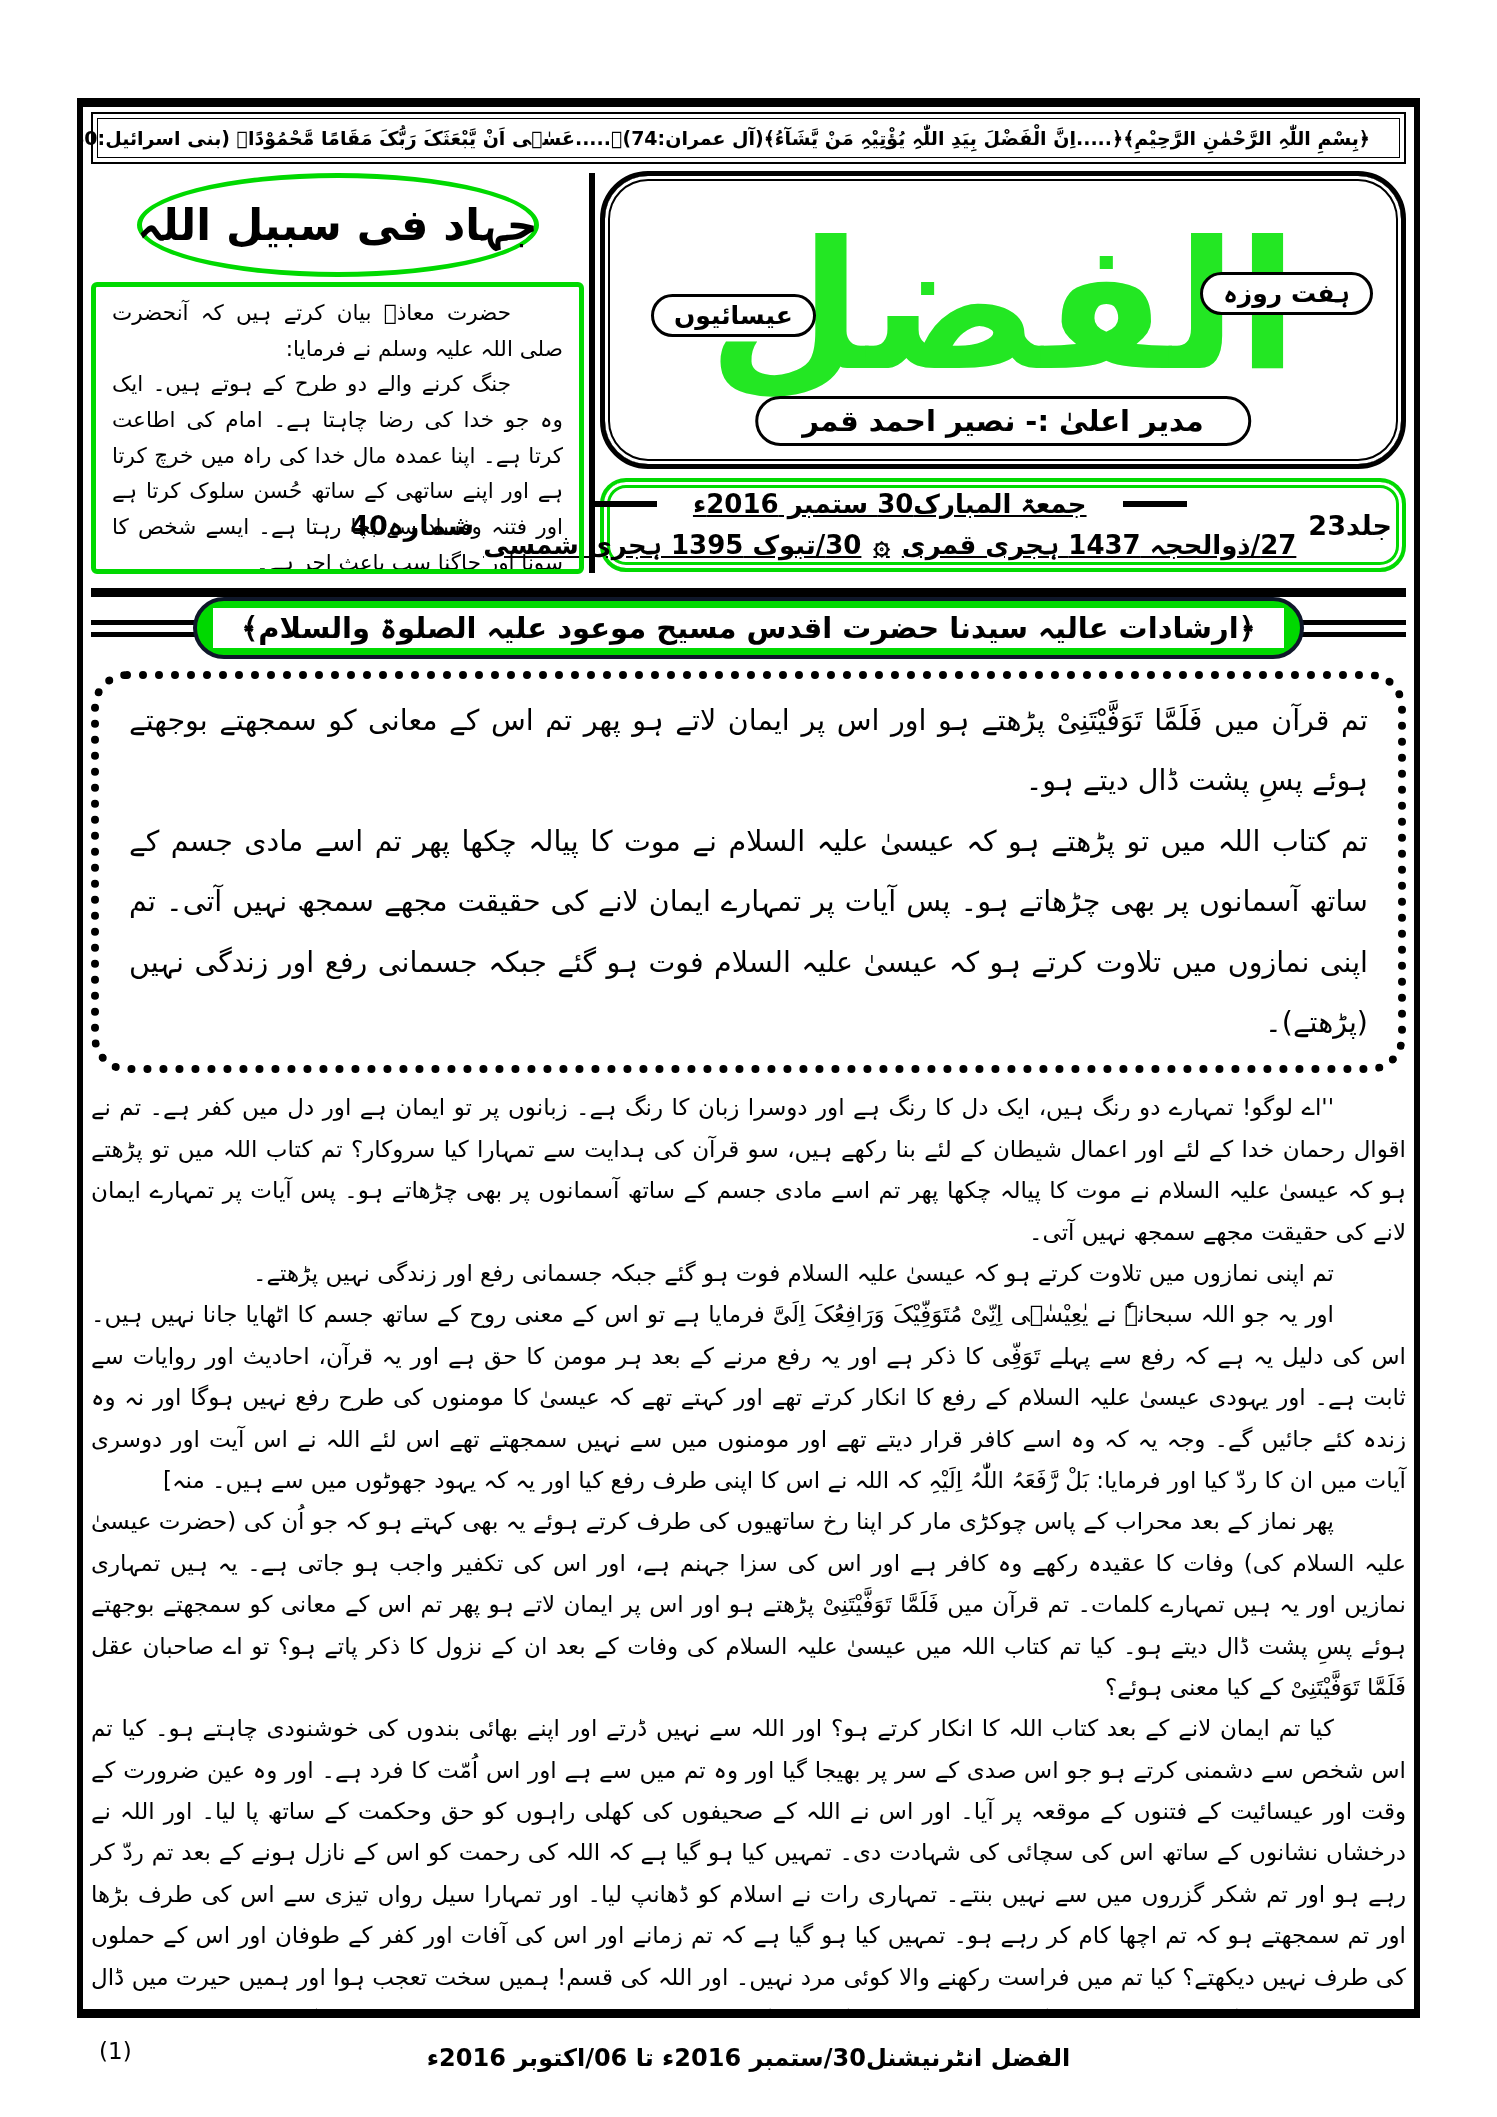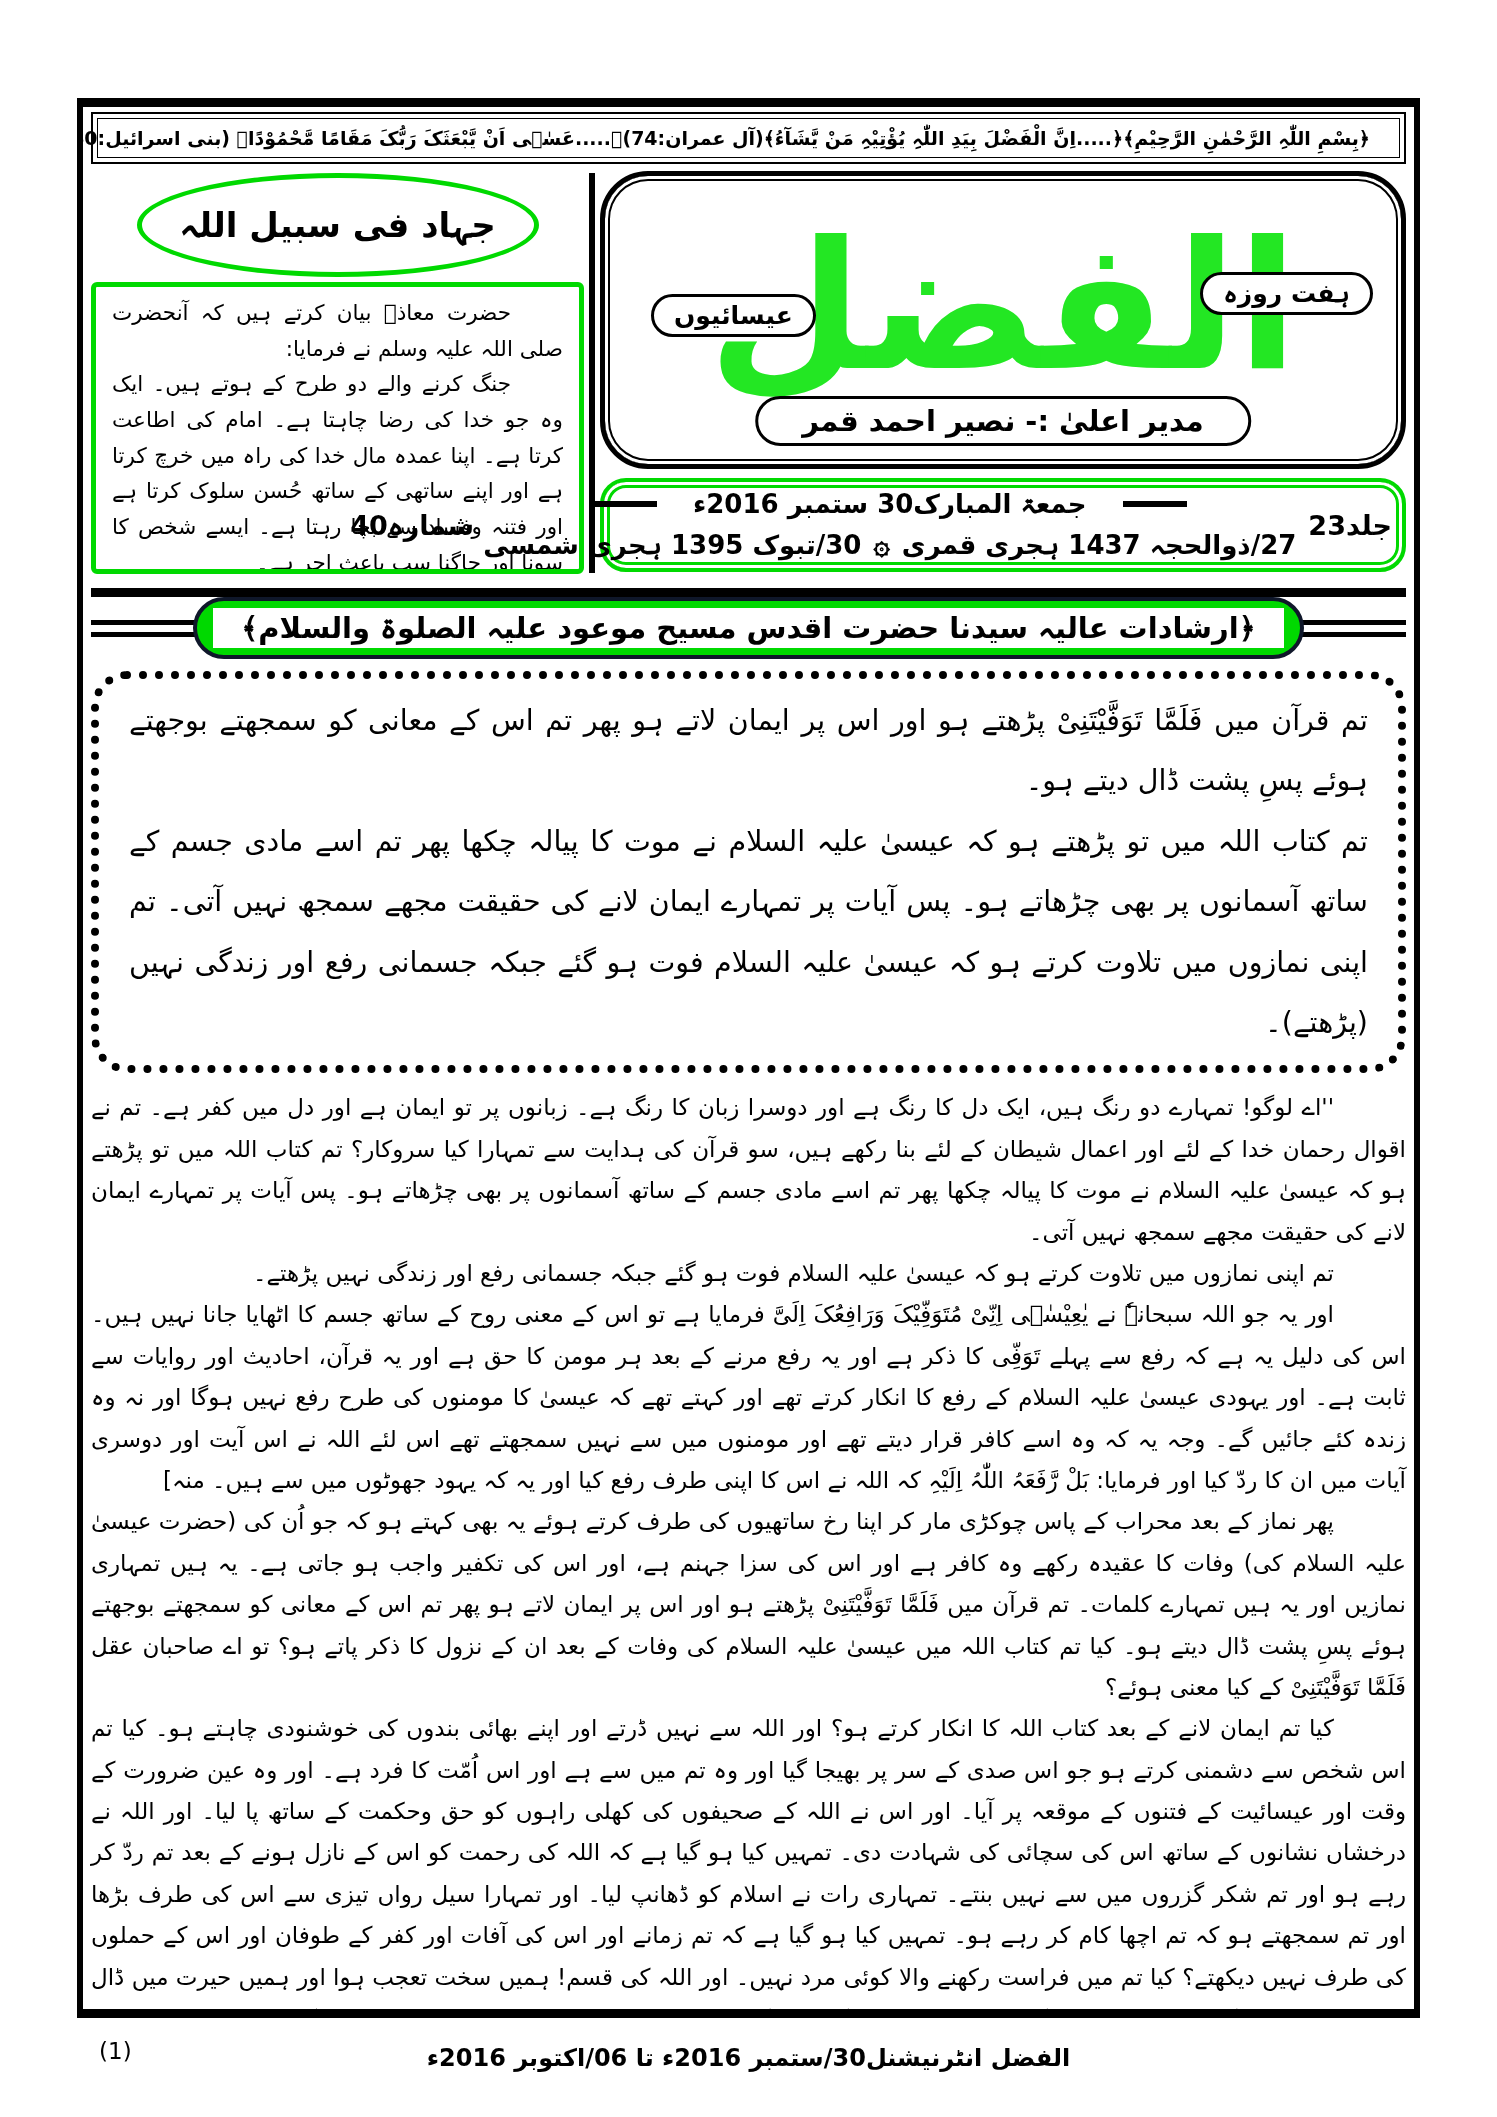--- a/index.html
+++ b/index.html
@@ -75,31 +75,31 @@
     border:4px solid var(--green);border-radius:26px;
     box-shadow:inset 0 0 0 3px #fff, inset 0 0 0 6px var(--green);
     display:flex;align-items:stretch;
     font-weight:bold;background:#fff;
     padding:8px 10px;
   }
   .db-cell{display:flex;align-items:center;justify-content:center;font-size:27px;white-space:nowrap;}
   .db-vol{width:96px;}
   .db-issue{width:118px;}
   .db-sep{width:6px;background:#000;margin:0 6px;}
-  .db-center{flex:1;display:flex;flex-direction:column;justify-content:center;gap:9px;text-align:center;}
+  .db-center{flex:1;display:flex;flex-direction:column;justify-content:center;gap:9px;text-align:center;text-decoration:underline;}
   .db-line1{display:flex;align-items:center;justify-content:center;gap:36px;font-size:26px;}
   .dash{width:64px;height:6px;background:#000;flex:none;}
   .db-line2{font-size:26px;display:flex;align-items:center;justify-content:center;gap:12px;white-space:nowrap;}
   .ornament{font-size:28px;}
   
   .jihad-oval{
     width:402px;height:104px;margin:2px auto 0 auto;
     border:5px solid var(--green);border-radius:50%;
     display:flex;align-items:center;justify-content:center;
-    font-size:34px;font-weight:bold;white-space:nowrap;background:#fff;
+    font-size:43px;font-weight:bold;white-space:nowrap;background:#fff;
   }
   .jihad-box{
     margin-top:5px;height:292px;
     border:5px solid var(--green);border-radius:6px;
     padding:8px 16px 6px 16px;
     font-size:21.5px;line-height:1.66;text-align:justify;
     overflow:hidden;
   }
   .jihad-box p{text-indent:52px;}
   

